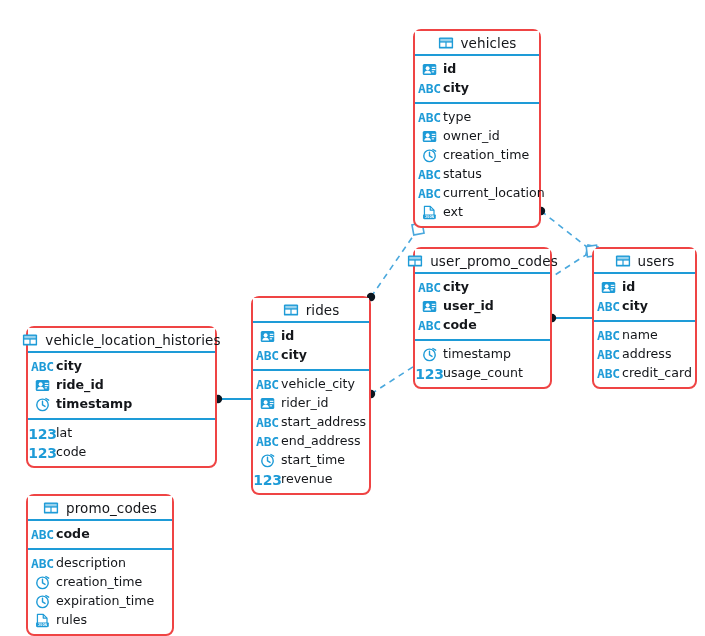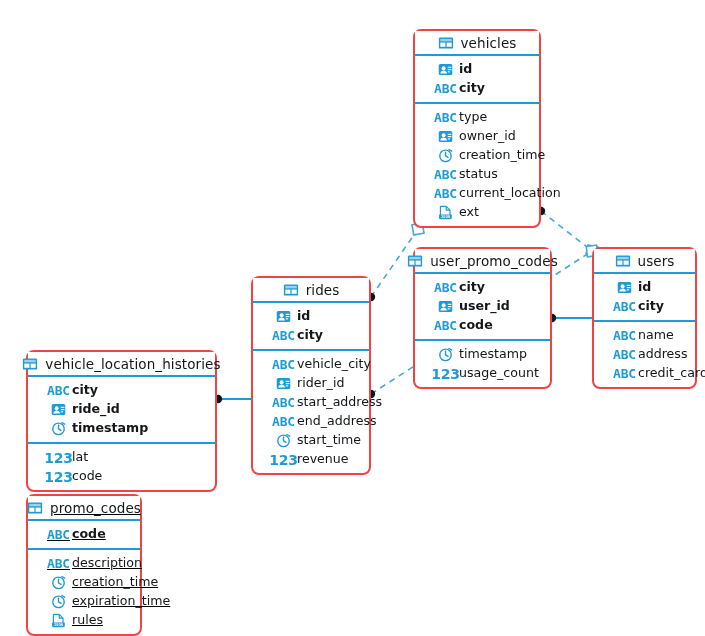--- a/index.html
+++ b/index.html
@@ -23,21 +23,21 @@
     box-sizing:border-box;
     height:25px;
     display:flex;align-items:center;justify-content:center;gap:7px;
     border-bottom:2px solid #1e9bd7;
     background:#ffffff;
     padding:0 8px;
   }
   .t-title{
     font-size:13.5px;color:#14161a;white-space:nowrap;letter-spacing:.1px;
   }
-  .t-section{box-sizing:border-box;padding:4px 0 4px 16px;}
+  .t-section{box-sizing:border-box;padding:4px 0 4px 0;}
   .t-section.keys{border-bottom:2px solid #1e9bd7;}
   .row{
     display:flex;align-items:center;gap:6px;
     height:19px;padding:0 7px 0 7px;
     font-size:12.6px;color:#14161a;white-space:nowrap;
   }
   .row.pk .lbl{font-weight:bold;}
   .lbl{line-height:1;}
 
   
@@ -262,21 +262,21 @@
           <div class="row">
             <span class="ic ic-abc">ABC</span>
             <span class="lbl">address</span>
           </div>
           <div class="row">
             <span class="ic ic-abc">ABC</span>
             <span class="lbl">credit_card</span>
           </div>
         </div>
       </div>
-      <div class="table" style="left: 251px; top: 276px; width: 120px;">
+      <div class="table" style="left: 251px; top: 296px; width: 120px;">
         <div class="t-header">
           <span class="hdr-ic">
             <svg viewBox="0 0 16 16">
               <rect x="0.9" y="2.4" width="14.2" height="11.2" rx="1.2" fill="#1e9bd7"></rect>
               <rect x="2.3" y="3.9" width="11.4" height="2.4" fill="#ffffff" opacity="0.55"></rect>
               <rect x="2.3" y="7.6" width="5.1" height="4.2" fill="#ffffff"></rect>
               <rect x="8.6" y="7.6" width="5.1" height="4.2" fill="#ffffff"></rect>
             </svg>
           </span>
           <span class="t-title">rides</span>
@@ -335,21 +335,21 @@
               </svg>
             </span>
             <span class="lbl">start_time</span>
           </div>
           <div class="row">
             <span class="ic ic-num">123</span>
             <span class="lbl">revenue</span>
           </div>
         </div>
       </div>
-      <div class="table" style="left: 26px; top: 350px; width: 191px;">
+      <div class="table" style="left: 26px; top: 326px; width: 191px;">
         <div class="t-header">
           <span class="hdr-ic">
             <svg viewBox="0 0 16 16">
               <rect x="0.9" y="2.4" width="14.2" height="11.2" rx="1.2" fill="#1e9bd7"></rect>
               <rect x="2.3" y="3.9" width="11.4" height="2.4" fill="#ffffff" opacity="0.55"></rect>
               <rect x="2.3" y="7.6" width="5.1" height="4.2" fill="#ffffff"></rect>
               <rect x="8.6" y="7.6" width="5.1" height="4.2" fill="#ffffff"></rect>
             </svg>
           </span>
           <span class="t-title">vehicle_location_histories</span>
@@ -387,21 +387,21 @@
           <div class="row">
             <span class="ic ic-num">123</span>
             <span class="lbl">lat</span>
           </div>
           <div class="row">
             <span class="ic ic-num">123</span>
             <span class="lbl">code</span>
           </div>
         </div>
       </div>
-      <div class="table" style="left: 26px; top: 494px; width: 116px; text-decoration: underline;">
+      <div class="table" style="left: 26px; top: 494px; width: 148px;">
         <div class="t-header">
           <span class="hdr-ic">
             <svg viewBox="0 0 16 16">
               <rect x="0.9" y="2.4" width="14.2" height="11.2" rx="1.2" fill="#1e9bd7"></rect>
               <rect x="2.3" y="3.9" width="11.4" height="2.4" fill="#ffffff" opacity="0.55"></rect>
               <rect x="2.3" y="7.6" width="5.1" height="4.2" fill="#ffffff"></rect>
               <rect x="8.6" y="7.6" width="5.1" height="4.2" fill="#ffffff"></rect>
             </svg>
           </span>
           <span class="t-title">promo_codes</span>

